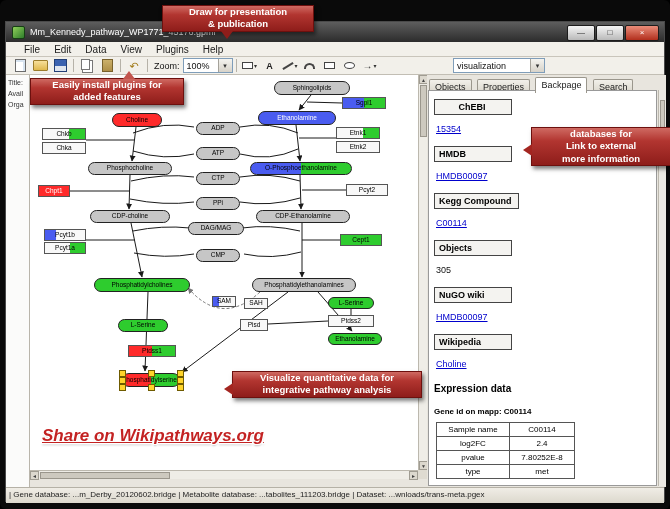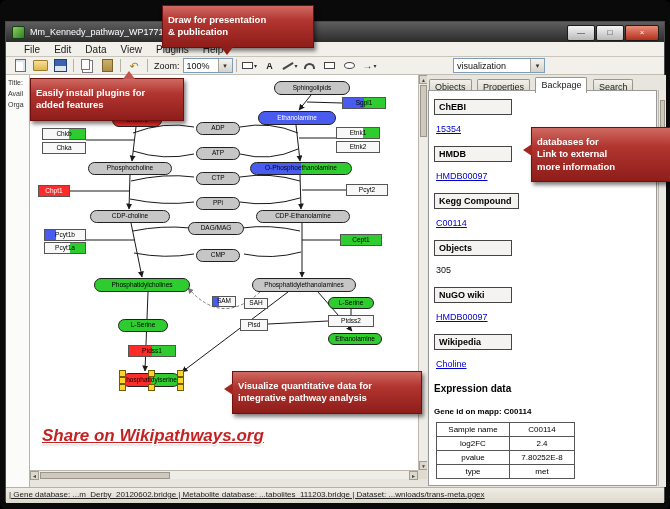--- a/index.html
+++ b/index.html
@@ -61,36 +61,36 @@
   .sb-btn{position:absolute;width:9px;height:9px;background:#dcd8ce;border:1px solid #a09c92;box-sizing:border-box;font-size:5px;display:flex;align-items:center;justify-content:center;color:#444;}
   .sb-thumb{position:absolute;background:#cdc9bf;border:1px solid #9a968c;box-sizing:border-box;}
 
   
   .sidepanel{position:absolute;left:421px;top:53px;width:239px;height:412px;background:#e8e5de;}
   .tabstrip{position:absolute;left:0;top:0;width:100%;height:16px;padding-left:2px;box-sizing:border-box;}
   .tab{display:inline-block;height:12px;line-height:12px;padding:1px 5px 0;font-size:9px;color:#222;background:linear-gradient(#f2f0ea,#d9d5ca);border:1px solid #9a968c;border-bottom:none;border-radius:2px 2px 0 0;margin-right:1px;vertical-align:bottom;}
   .tab.active{background:#fff;height:14px;position:relative;z-index:3;}
   .panel-content{position:absolute;left:1px;right:9px;top:15px;bottom:1px;background:#fff;border:1px solid #999;box-sizing:border-box;overflow:hidden;z-index:2;}
   .bp-header{display:inline-block;border:1px solid #444;background:#f4f3f0;font-weight:bold;font-size:9px;color:#000;padding:2px 6px 2px 4px;margin:12px 0 0 5px;min-width:78px;box-sizing:border-box;}
-  .bp-header.first{margin-top:8px;}
+  .bp-header.first{margin-top:8px;text-align:center;}
   .bp-link{display:block;font-size:9px;color:#0000cc;text-decoration:underline;margin:9px 0 0 7px;width:fit-content;}
   .bp-plain{display:block;font-size:9px;color:#111;margin:9px 0 0 7px;}
   .bp-bold{font-weight:bold;font-size:10px;color:#000;margin:14px 0 0 5px;}
   .bp-geneid{font-weight:bold;font-size:8px;color:#000;margin:13px 0 0 5px;}
   table.exp{border-collapse:collapse;margin:6px 0 0 7px;border-radius:6px;}
   table.exp td{border:1px solid #555;font-size:8px;color:#000;padding:1px 4px;height:11px;text-align:center;}
   table.exp td:first-child{width:64px;}
   table.exp td:last-child{width:56px;}
   .panel-vsb{position:absolute;right:0;top:15px;bottom:1px;width:8px;background:#eceae4;border-left:1px solid #bcb8ae;box-sizing:border-box;}
 
   
-  .statusbar{position:absolute;left:0;top:465px;width:100%;height:16px;background:linear-gradient(#f0ede6,#dcd8cd);border-top:1px solid #b5b1a6;box-sizing:border-box;font-size:8px;color:#222;padding:2px 3px;white-space:nowrap;overflow:hidden;text-decoration:underline;}
-
-  
-  .callout{position:absolute;background:linear-gradient(180deg,#cf6a62 0%,#b23530 35%,#8e1d1a 100%);border:1px solid #6d100e;border-radius:0;color:#fff;font-weight:bold;font-size:9.5px;line-height:1.3;padding:8px 5px;box-shadow:2px 3px 4px rgba(0,0,0,0.5);z-index:50;}
+  .statusbar{position:absolute;left:0;top:465px;width:100%;height:16px;background:linear-gradient(#f0ede6,#dcd8cd);border-top:1px solid #b5b1a6;box-sizing:border-box;font-size:8px;color:#222;padding:2px 3px;white-space:nowrap;overflow:hidden;}
+
+  
+  .callout{position:absolute;background:linear-gradient(180deg,#cf6a62 0%,#b23530 35%,#8e1d1a 100%);border:1px solid #6d100e;border-radius:0;color:#fff;font-weight:bold;font-size:9.5px;line-height:1.3;text-align:center;padding:0 5px;box-shadow:2px 3px 4px rgba(0,0,0,0.5);z-index:50;}
   .pt{position:absolute;width:0;height:0;border:solid transparent;}
   .pt-down{bottom:-8px;left:58px;border-width:8px 6px 0 6px;border-top-color:#8e1d1a;}
   .pt-up{top:-8px;left:92px;border-width:0 6px 8px 6px;border-bottom-color:#c2554e;}
   .pt-left{left:-9px;border-width:6px 9px 6px 0;border-right-color:#a32520;}
   #co-link .pt-left{top:16px;}
   #co-visualize .pt-left{top:11px;}
   .share-text{position:absolute;left:42px;top:426px;font-size:17px;font-style:italic;font-weight:bold;color:#c32222;z-index:40;
     text-shadow:-1px -1px 0 #fff,1px -1px 0 #fff,-1px 1px 0 #fff,1px 1px 0 #fff,0 2px 2px rgba(0,0,0,0.25);text-decoration:underline;}
 </style>
 </head>

